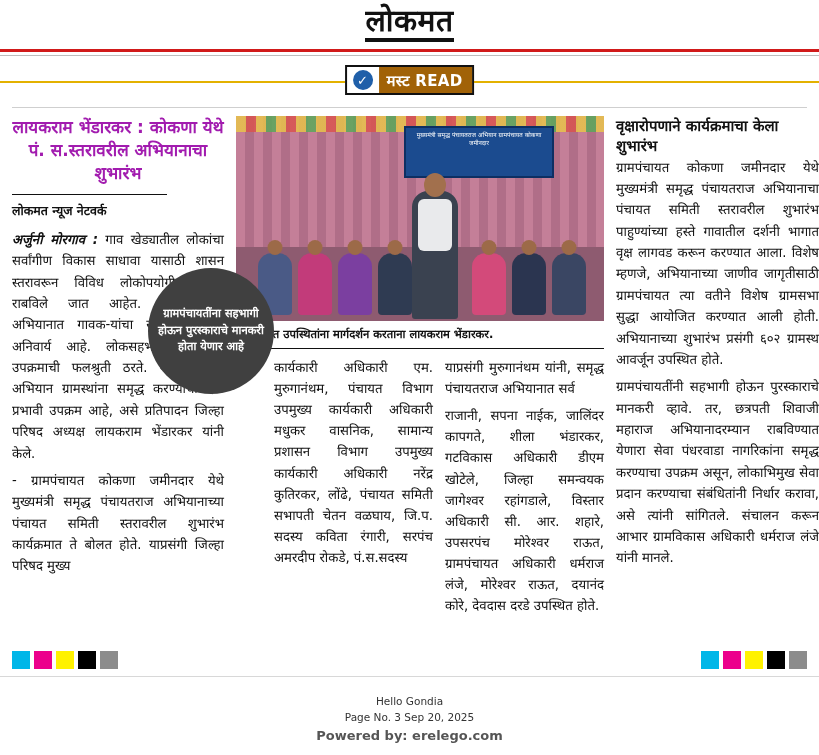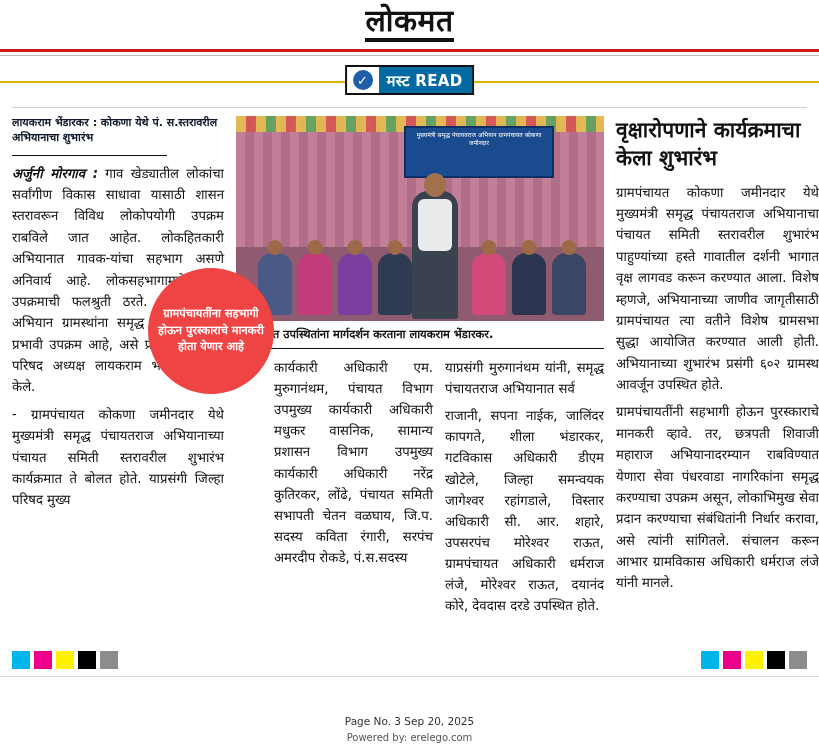--- a/index.html
+++ b/index.html
@@ -89,21 +89,21 @@
     border-radius: 50%;
     background: #1f5fa9;
     color: #fff;
     display: flex;
     align-items: center;
     justify-content: center;
     font-size: 13px;
     margin-right: 6px;
   }
   .mustread .mr-label {
-    background: #0369a1;
+    background: #a16207;
     color: #fff;
     font-weight: bold;
     font-size: 15px;
     padding: 4px 10px 5px 8px;
     height: 26px;
     box-sizing: border-box;
     display: flex;
     align-items: center;
     letter-spacing: 0.3px;
   }
@@ -131,24 +131,25 @@
     position: relative;
     margin: 8px 12px 0 12px;
     display: flex;
     gap: 12px;
   }
   .col-left { width: 212px; flex: none; position: relative; }
   .col-mid  { width: 368px; flex: none; position: relative; }
   .col-right{ width: 203px; flex: none; position: relative; }
 
   .subhead {
-    font-size: 11px;
+    font-size: 17px;
     font-weight: bold;
     line-height: 1.35;
-    color: #0f172a;
+    color: #a21caf;
+    text-align: center;
   }
   .byline-rule {
     height: 1px;
     background: #111;
     width: 155px;
     margin: 9px 0 7px 0;
   }
   .byline {
     font-size: 12.5px;
     font-weight: bold;
@@ -163,21 +164,21 @@
     margin: 0 0 6px 0;
   }
   .para b { font-weight: bold; font-style: italic; }
 
   
   .pullquote {
     position: absolute;
     width: 126px;
     height: 126px;
     border-radius: 50%;
-    background: #ef4444;
+    background: #404040;
     color: #fff;
     font-size: 11.3px;
     line-height: 1.45;
     text-align: center;
     display: flex;
     align-items: center;
     justify-content: center;
     padding: 10px;
     box-sizing: border-box;
     left: 148px;
@@ -276,25 +277,24 @@
   .two-col {
     display: flex;
     gap: 12px;
     margin-top: 8px;
     margin-left: 38px;
   }
   .two-col .c { width: 178px; }
   .two-col .para { font-size: 13.2px; line-height: 1.6; }
 
   .right-title {
-    font-size: 21px;
+    font-size: 15px;
     font-weight: bold;
     line-height: 1.35;
     color: #111;
-    margin-bottom: 9px;
   }
 
   
   .colorbars {
     position: absolute;
     bottom: 86px;
     left: 0;
     right: 0;
     display: flex;
     justify-content: space-between;
@@ -306,21 +306,21 @@
 
   .footer {
     position: absolute;
     bottom: 10px;
     left: 0; right: 0;
     text-align: center;
     font-size: 10.5px;
     color: #333;
     line-height: 1.5;
   }
-  .footer .pwr { font-size: 10px; color: #555; }
+  .footer .pwr { font-size: 13px; color: #555; font-weight: bold; }
   .hairline-bottom {
     position: absolute;
     bottom: 78px;
     left: 0; right: 0;
     height: 1px;
     background: #d8d8d8;
   }
 </style>
 </head>
 <body>
@@ -344,20 +344,21 @@
     </div>
   </div>
 
   <div class="rule-under-head"></div>
 
   <div class="content">
 
     <div class="col-left">
       <div class="subhead">लायकराम भेंडारकर : कोकणा येथे पं. स.स्तरावरील अभियानाचा शुभारंभ</div>
       <div class="byline-rule"></div>
+      <div class="byline">लोकमत न्यूज नेटवर्क</div>
       <p class="para">
         <b>अर्जुनी मोरगाव :</b>
         <span>गाव खेड्यातील लोकांचा सर्वांगीण विकास साधावा यासाठी शासन स्तरावरून विविध लोकोपयोगी उपक्रम राबविले जात आहेत. लोकहितकारी अभियानात गावक-यांचा सहभाग असणे अनिवार्य आहे. लोकसहभागामुळेच त्या उपक्रमाची फलश्रुती ठरते. पंचायत राज अभियान ग्रामस्थांना समृद्ध करण्याचा एक प्रभावी उपक्रम आहे, असे प्रतिपादन जिल्हा परिषद अध्यक्ष लायकराम भेंडारकर यांनी केले.</span>
       </p>
       <p class="para">- ग्रामपंचायत कोकणा जमीनदार येथे मुख्यमंत्री समृद्ध पंचायतराज अभियानाच्या पंचायत समिती स्तरावरील शुभारंभ कार्यक्रमात ते बोलत होते. याप्रसंगी जिल्हा परिषद मुख्य</p>
     </div>
 
     <div class="col-mid">
       <div class="photo">
         <div class="drape"></div>
@@ -428,17 +429,18 @@
       <span class="bar" style="background:#ec008c"></span>
       <span class="bar" style="background:#fff200"></span>
       <span class="bar" style="background:#000000"></span>
       <span class="bar" style="background:#8c8c8c"></span>
     </div>
   </div>
 
   <div class="hairline-bottom"></div>
 
   <div class="footer">
+    <div>Hello Gondia</div>
     <div>Page No. 3    Sep 20, 2025</div>
     <div class="pwr">Powered by: erelego.com</div>
   </div>
 
 </div>
 
 </body></html>

